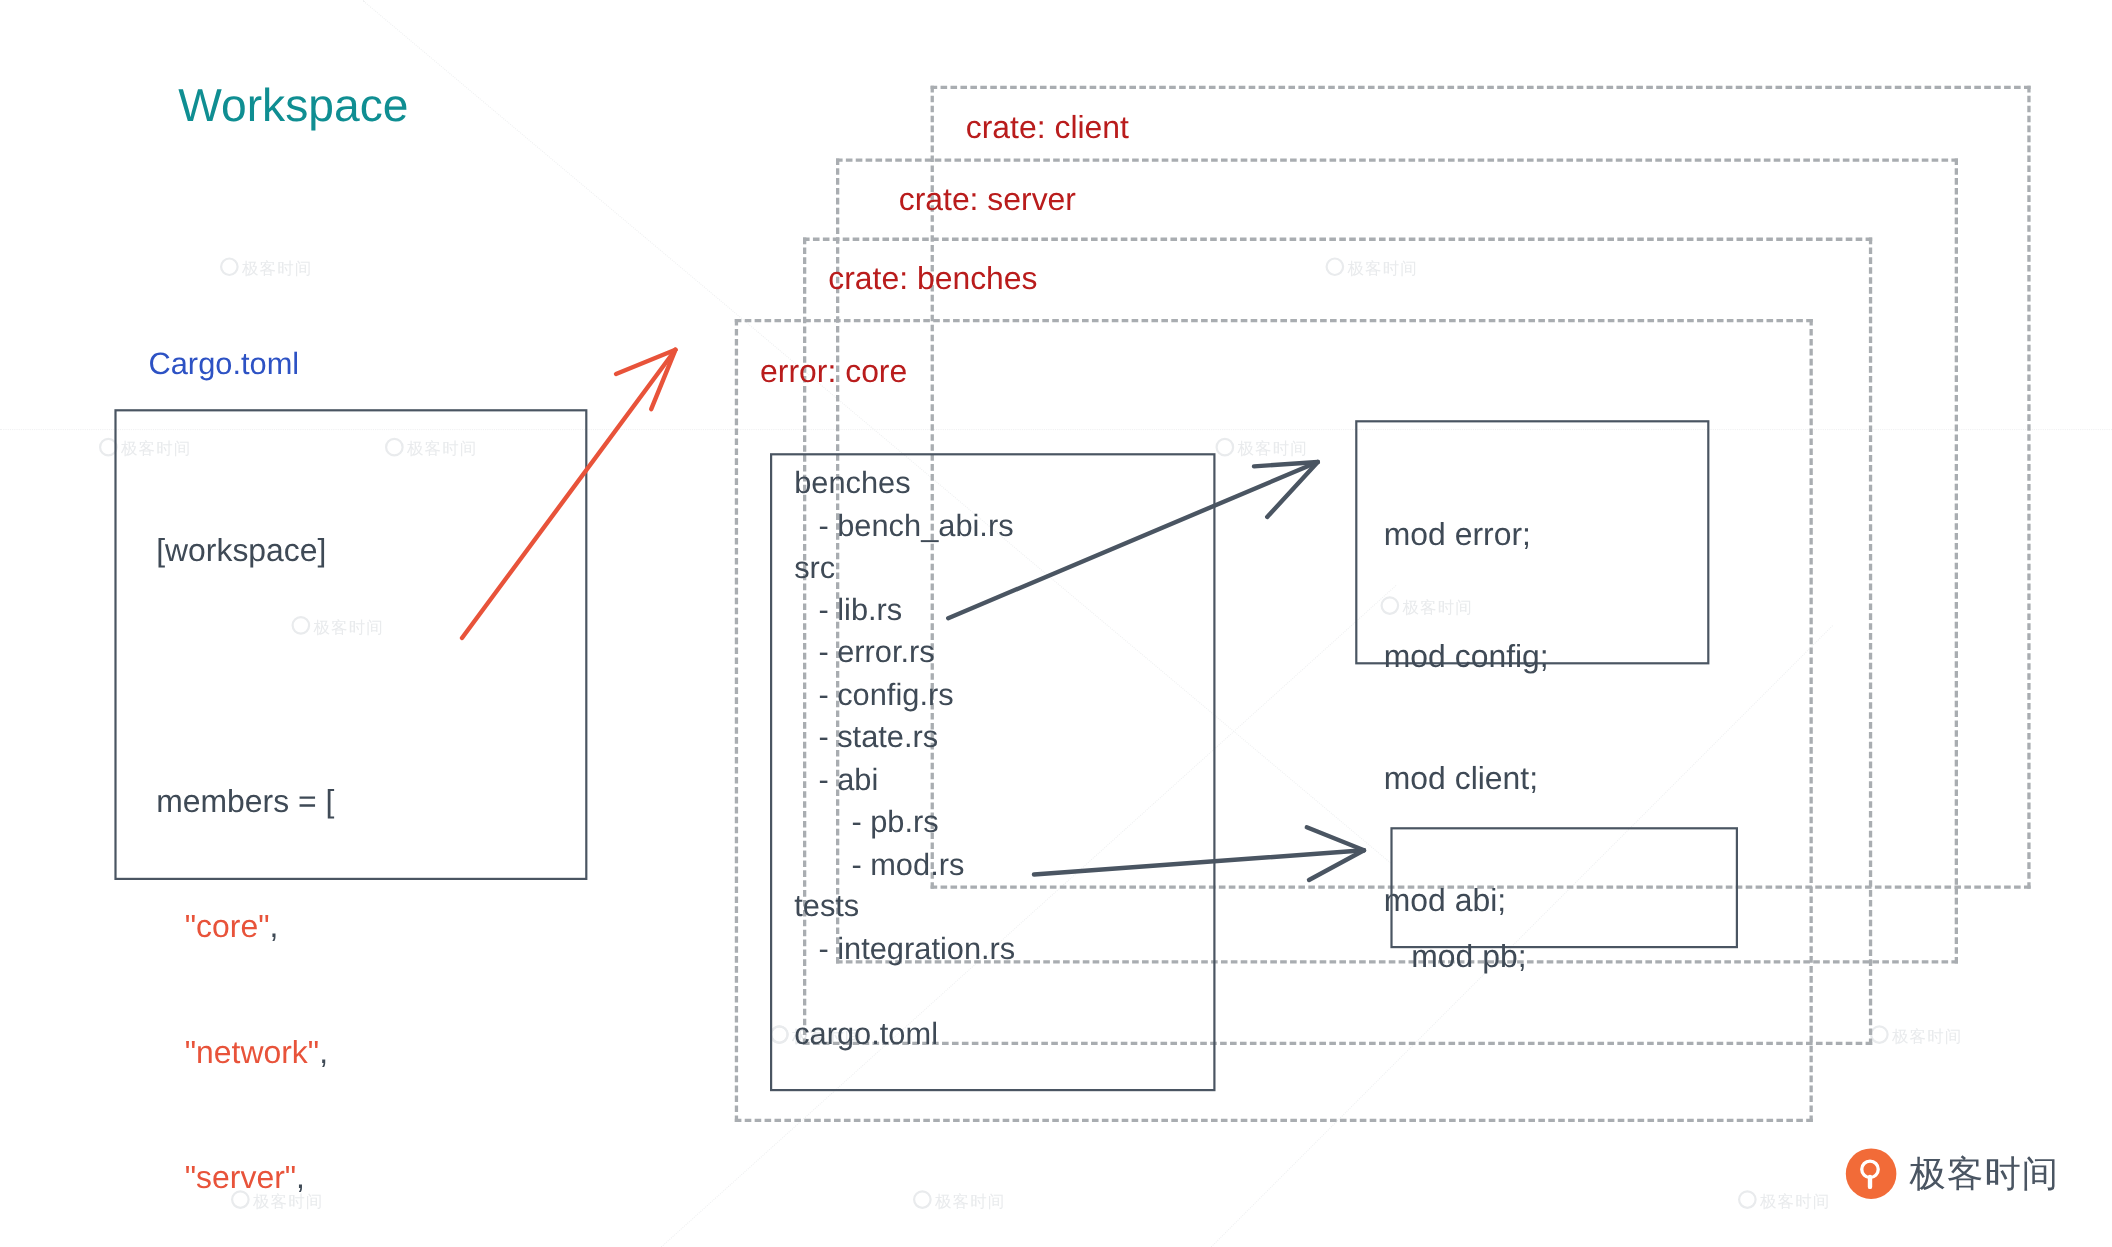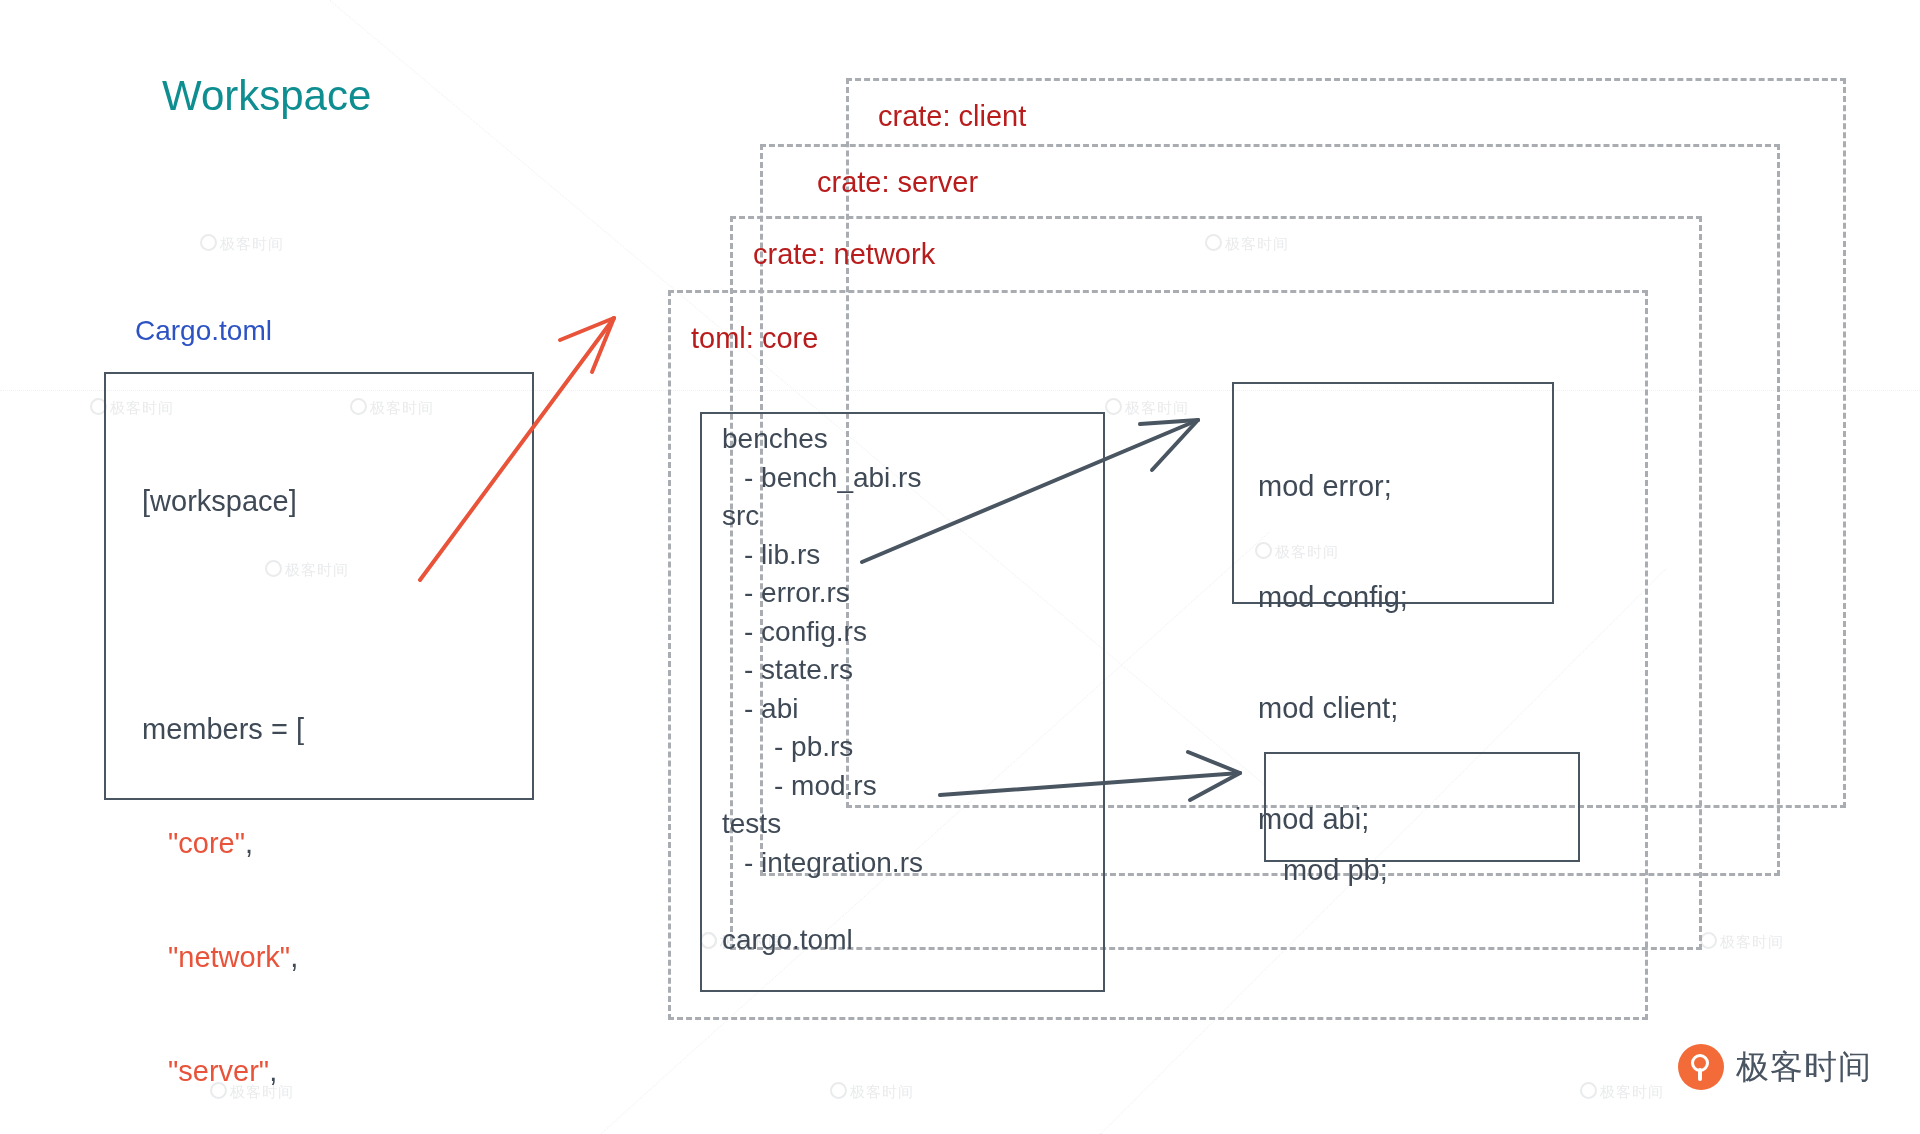--- a/index.html
+++ b/index.html
@@ -237,22 +237,22 @@
 
   <div id="title-workspace">Workspace</div>
 
   <div class="crate-frame" id="frame-client"></div>
   <div class="crate-frame" id="frame-server"></div>
   <div class="crate-frame" id="frame-network"></div>
   <div class="crate-frame" id="frame-core"></div>
 
   <div class="crate-label" id="label-client">crate: client</div>
   <div class="crate-label" id="label-server">crate: server</div>
-  <div class="crate-label" id="label-network">crate: network</div>
-  <div class="crate-label" id="label-core">toml: core</div>
+  <div class="crate-label" id="label-network">crate: benches</div>
+  <div class="crate-label" id="label-core">error: core</div>
 
   <div id="label-cargo-toml">Cargo.toml</div>
   <div id="cargo-box"></div>
   <div id="cargo-code">
     <span class="ln">[workspace]</span>
     <span class="blank"></span>
     <span class="ln">members = [</span>
     <span class="ln ind1"><span class="str">"core"</span><span class="punc">,</span></span>
     <span class="ln ind1"><span class="str">"network"</span><span class="punc">,</span></span>
     <span class="ln ind1"><span class="str">"server"</span><span class="punc">,</span></span>

